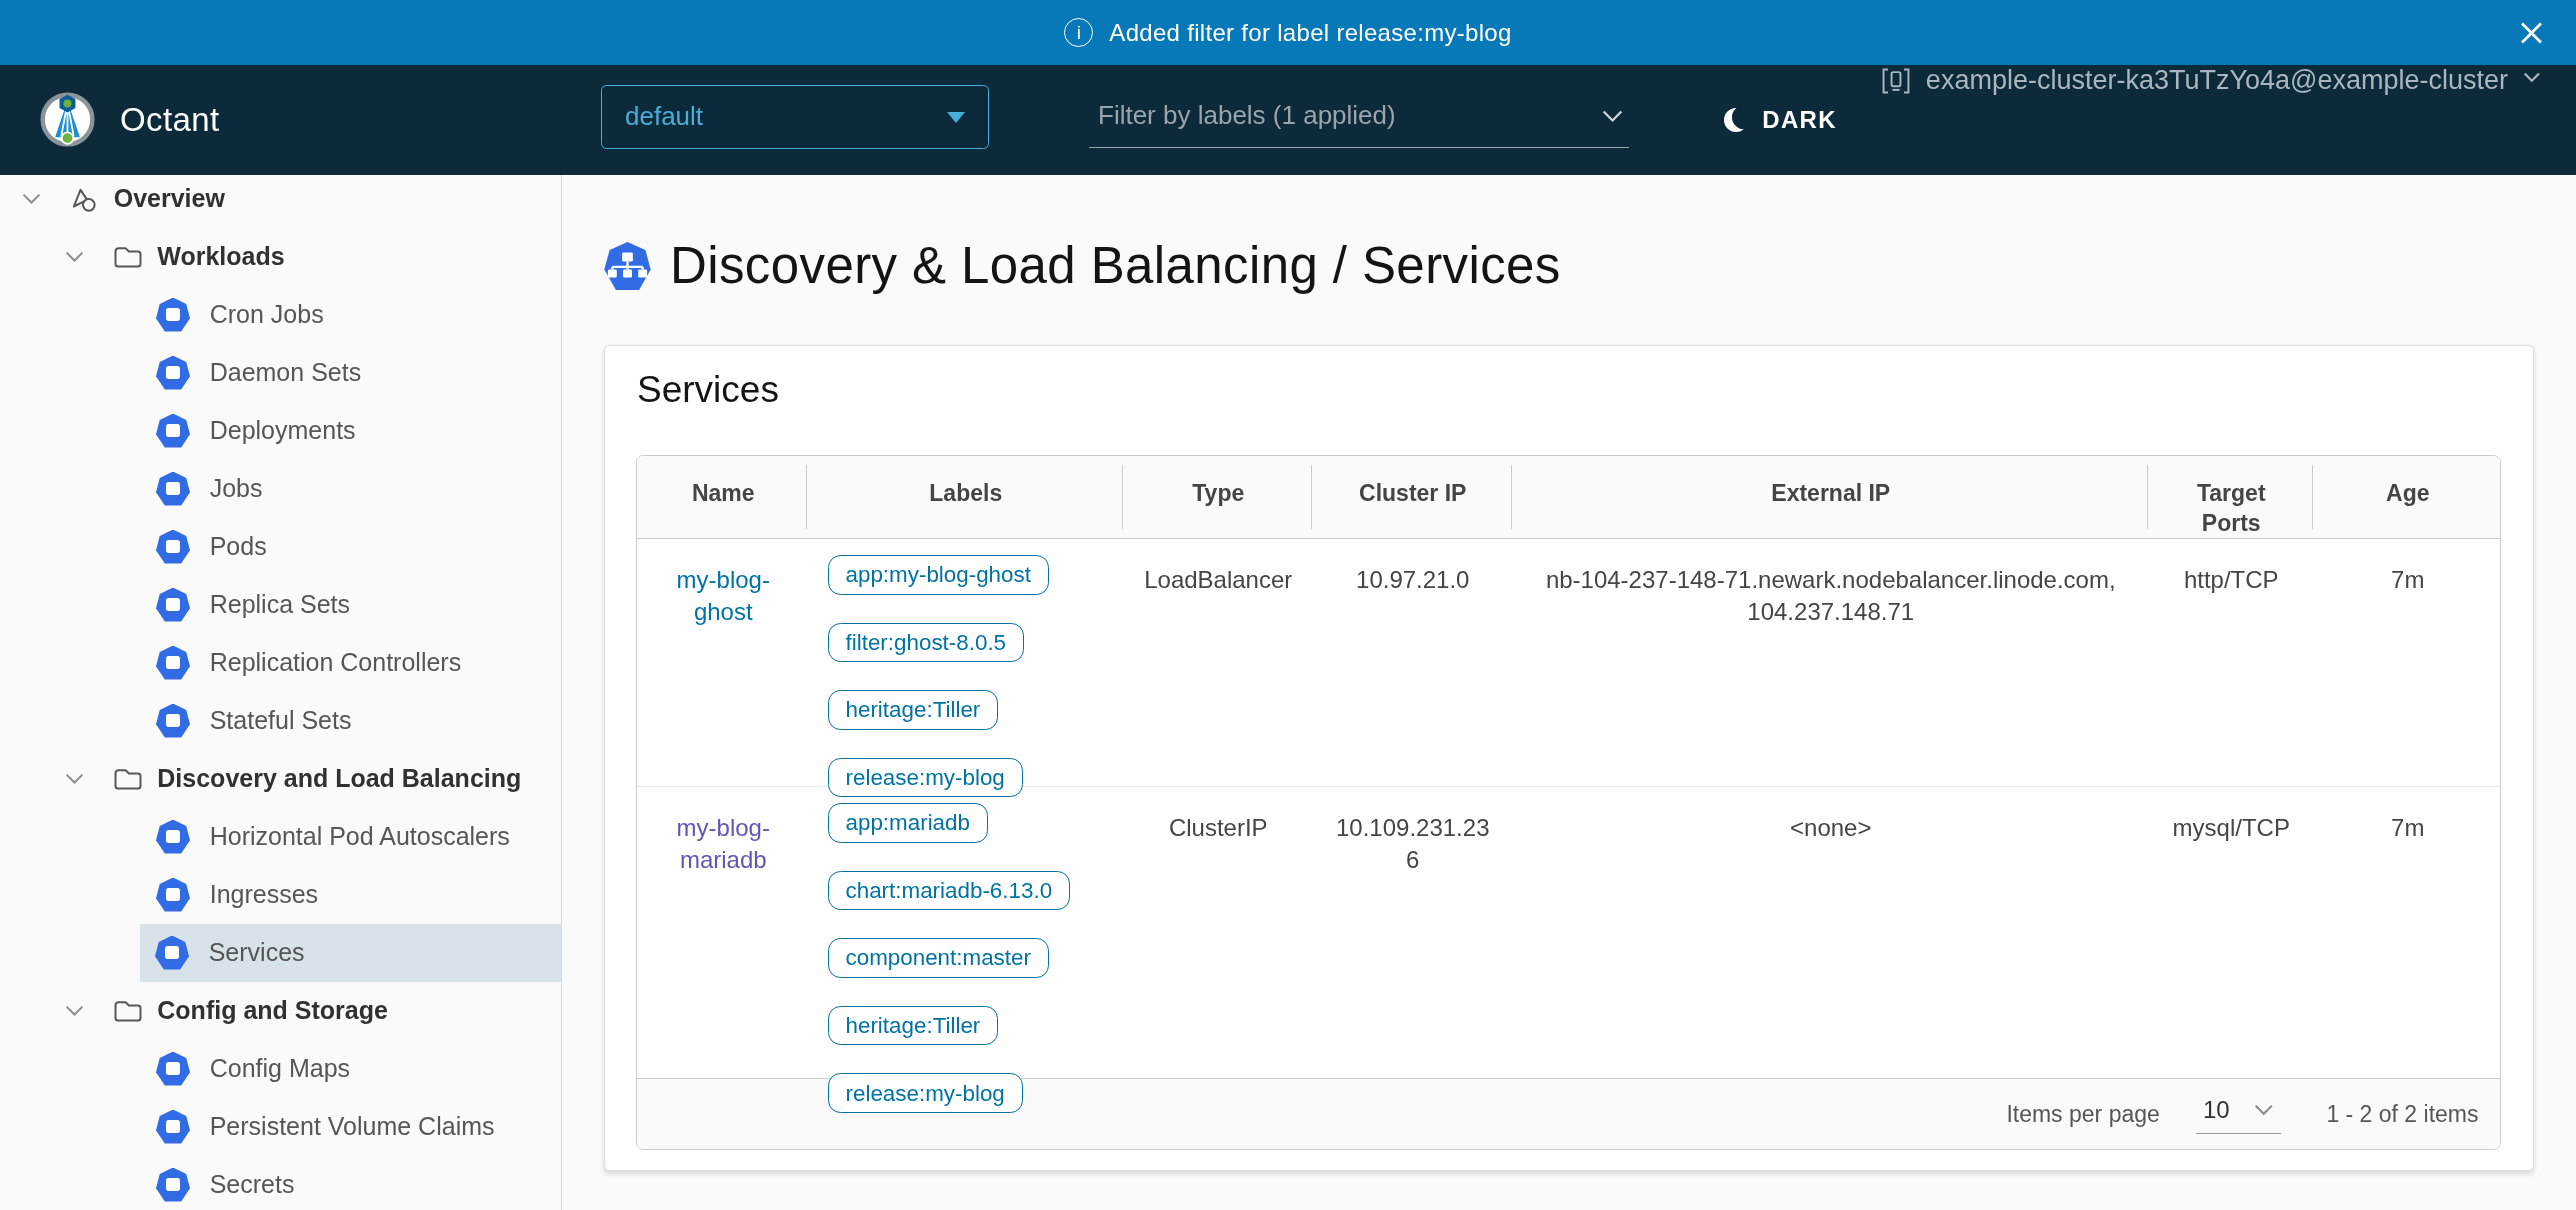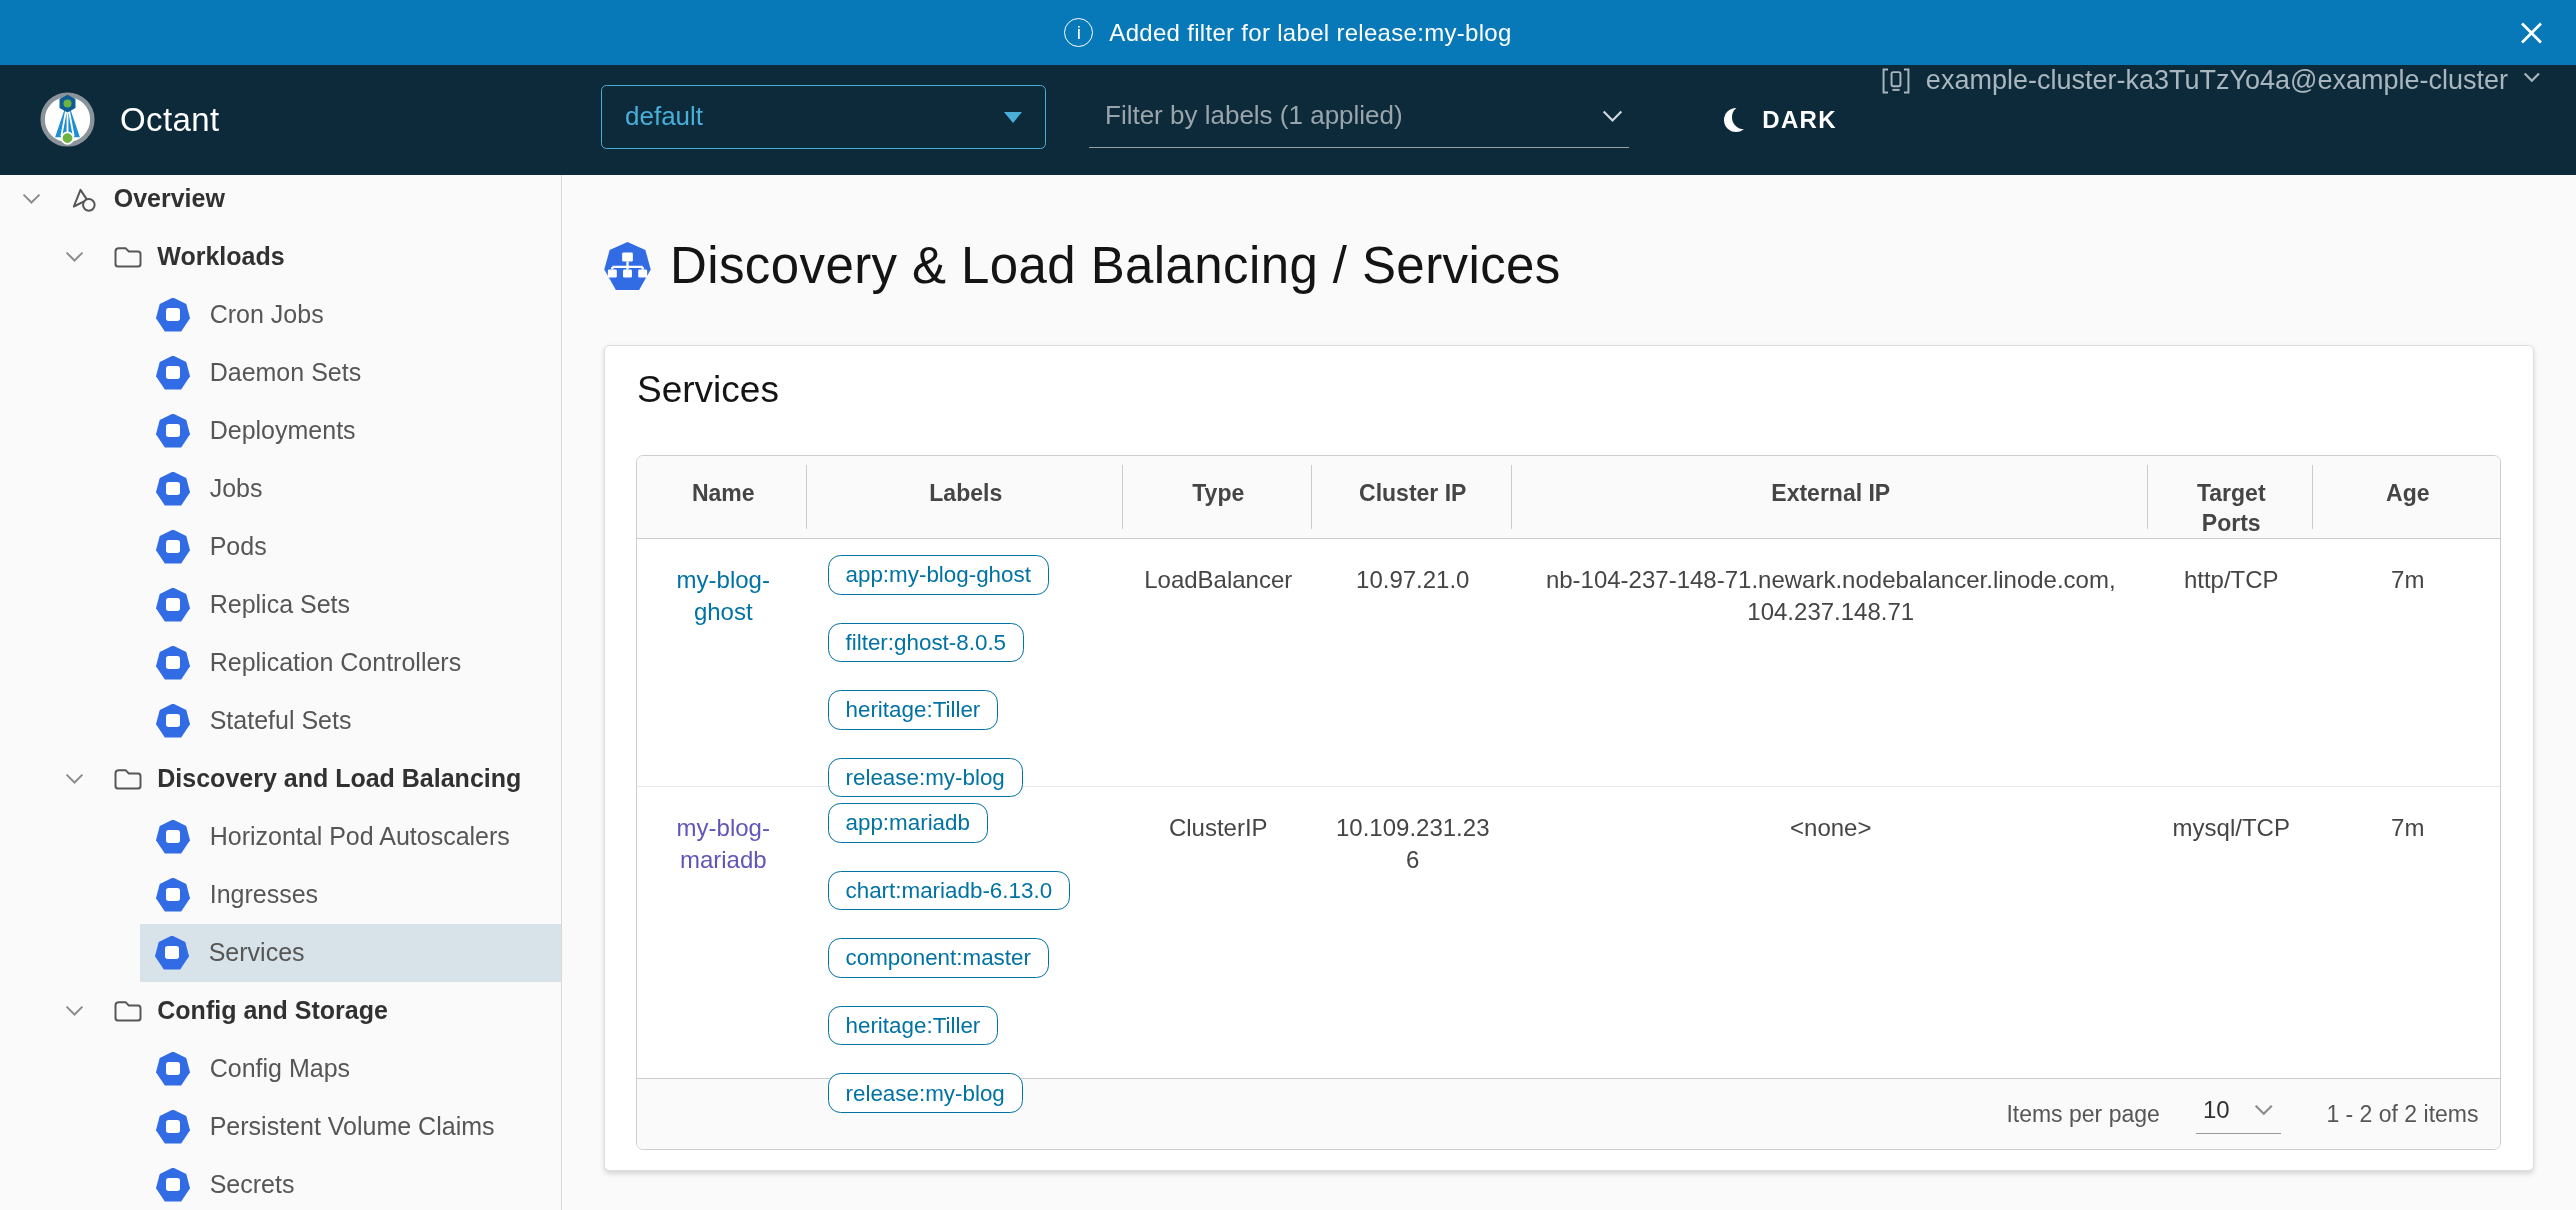--- a/index.html
+++ b/index.html
@@ -17,30 +17,30 @@
   .banner-close { position:absolute; right:25px; top:50%; transform:translateY(-50%);
                   width:39px; height:39px; display:flex; align-items:center; justify-content:center;
                   background:transparent; border:none; cursor:pointer; }
   .banner-close svg { width:27px; height:27px; stroke:#fff; stroke-width:2; fill:none; }
 
   
   .app-header { position:absolute; left:0; top:65px; width:2576px; height:110px; background:#0c2a3a; }
   .logo { position:absolute; left:40px; top:27px; width:55px; height:55px; }
   .app-title { position:absolute; left:120px; top:50%; transform:translateY(-50%);
                color:#fff; font-size:33px; font-weight:400; letter-spacing:0.4px; top:55px; }
-  .ns-select { position:absolute; left:601px; top:19.7px; width:445px; height:64px;
+  .ns-select { position:absolute; left:601px; top:19.7px; width:388px; height:64px;
                border:1.8px solid #49afd9; border-radius:5.4px; display:flex; align-items:center;
                padding:0 23px; cursor:pointer; background:transparent; }
   .ns-select .val { color:#49afd9; font-size:26px; }
   .ns-arrow { position:absolute; right:23px; top:26px; width:0; height:0;
               border-left:9px solid transparent; border-right:9px solid transparent;
               border-top:11.6px solid #49afd9; }
   .filter-select { position:absolute; left:1089px; top:19.7px; width:540px; height:63px;
                    border-bottom:1.8px solid #93a1a8; display:flex; align-items:center; cursor:pointer; }
-  .filter-select .txt { color:#9aa5ab; font-size:26px; margin-left:16px; }
+  .filter-select .txt { color:#9aa5ab; font-size:26px; margin-left:9px; }
   .filter-select svg { position:absolute; right:5.4px; top:23px; width:23px; height:16px;
                        stroke:#cfd8dc; stroke-width:2.5; fill:none; }
   .theme-toggle { position:absolute; left:1724px; top:0; height:110px; display:flex;
                   align-items:center; gap:14.3px; cursor:pointer; background:transparent; border:none; }
   .moon { width:24px; height:24px; border-radius:50%; box-shadow:inset 8px -2.7px 0 0 #ffffff; }
   .theme-label { color:#fff; font-size:24px; font-weight:700; letter-spacing:1.3px; }
   .cluster-sel { position:absolute; right:34px; top:0; height:110px; display:flex;
                  gap:14.3px; cursor:pointer; }
   .cluster-sel svg.host { width:32px; height:32px; stroke:#a9b6bd; fill:none; stroke-width:2.2; }
   .cluster-name { color:#a9b6bd; font-size:27px; }

